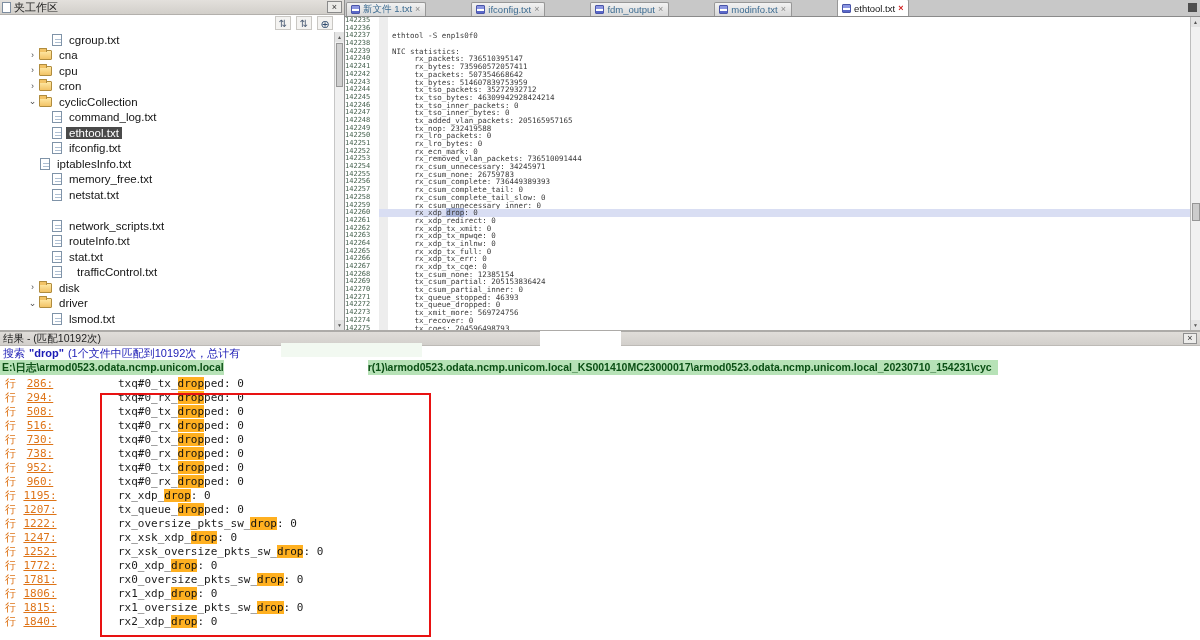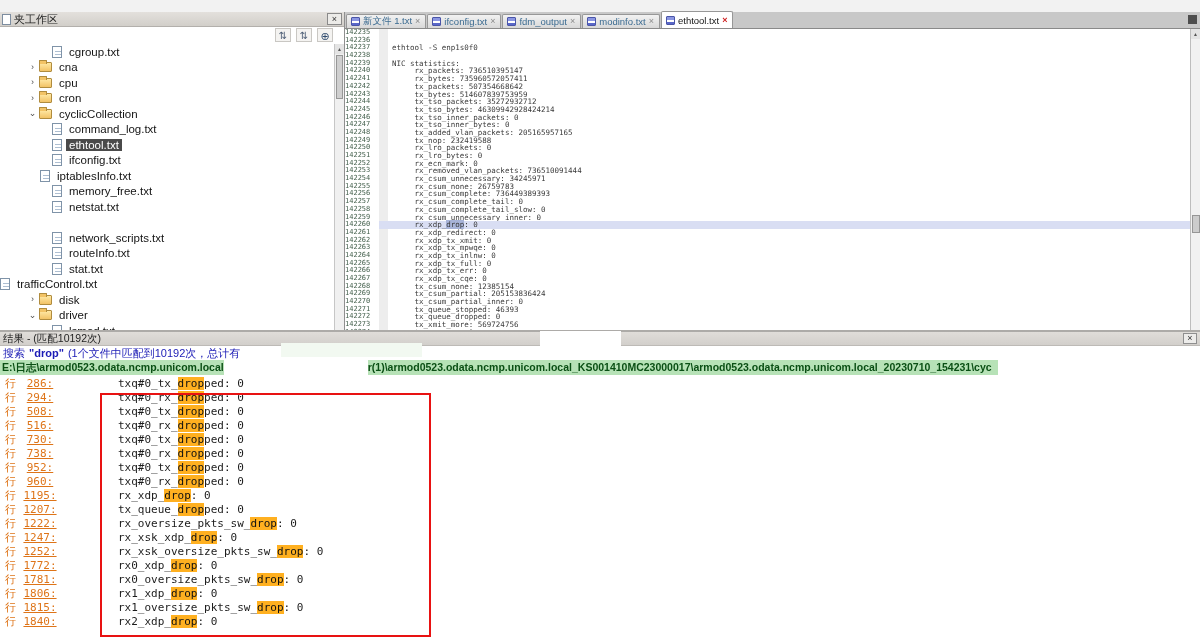--- a/index.html
+++ b/index.html
@@ -1,21 +1,21 @@
 <!DOCTYPE html>
 <html><head>
 <meta charset="utf-8">
 <style>
   *{margin:0;padding:0;box-sizing:border-box;}
   html,body{width:1200px;height:640px;overflow:hidden;background:#fff;
     font-family:"Liberation Sans","DejaVu Sans",sans-serif;}
   .window{position:relative;width:1200px;height:640px;background:#f2f2f2;overflow:hidden;}
 
   
-  .top{position:absolute;top:12px;left:0;width:1200px;height:330px;display:flex;}
+  .top{position:absolute;top:0;left:0;width:1200px;height:330px;display:flex;}
 
   
   .ws-panel{width:345px;height:330px;flex:none;position:relative;background:#ffffff;border-right:1px solid #8f8f8f;}
   .ws-titlebar{height:15px;background:linear-gradient(#e3e0dc,#d2cfca);border-bottom:1px solid #b3b0ac;
     display:flex;align-items:center;gap:3px;font-size:11px;color:#1f1f1f;padding:0 2px;}
   .ws-doc{width:9px;height:11px;background:#fff;border:1px solid #7d8da0;flex:none;}
   .ws-title{flex:1;white-space:nowrap;overflow:hidden;}
   .ws-close{width:15px;height:12px;border:1px solid #8a8a8a;background:#ecebe8;color:#333;
     font-size:9px;line-height:10px;text-align:center;flex:none;}
   .ws-toolbar{position:absolute;top:16px;right:11px;display:flex;gap:5px;z-index:6;}
@@ -37,21 +37,21 @@
   .tree-row.selected .tree-label{background:#4a4a4a;color:#ffffff;}
 
   .ws-scroll{position:absolute;top:32px;right:0;width:10px;bottom:0;background:#f0f0f0;border-left:1px solid #c6c6c6;}
   .ws-scroll .arr{height:10px;font-size:5px;line-height:10px;text-align:center;color:#555;background:#e4e4e4;}
   .ws-scroll .arr.down{position:absolute;bottom:0;left:0;right:0;}
   .ws-scroll .thumb{position:absolute;left:1px;top:11px;width:7px;height:44px;background:#cfcfcf;border:1px solid #979797;}
 
   
   .editor-wrap{flex:1;position:relative;height:330px;background:#ffffff;}
   .tab-bar{height:17px;background:#c8c8c8;border-bottom:1px solid #8a8a8a;display:flex;align-items:flex-end;
-    padding-left:1px;position:relative;}
+    padding-left:1px;position:relative;gap:44px;}
   .tab{height:14px;display:inline-flex;align-items:center;gap:3px;padding:0 5px 0 4px;margin-right:1px;
     background:linear-gradient(#f2f2f2,#d8d8d8);border:1px solid #979797;border-bottom:none;
     border-radius:2px 2px 0 0;font-size:9.5px;color:#3b6b91;white-space:nowrap;}
   .tab.active{height:17px;background:#ffffff;color:#151515;z-index:2;}
   .tab-ficon{width:9px;height:9px;flex:none;border-radius:1px;
     background:linear-gradient(#8b96e2 0 3px,#ffffff 3px 5px,#5a68c9 5px 100%);border:1px solid #4a55a8;}
   .tab-close{font-size:9px;line-height:9px;color:#8a8a8a;}
   .tab.active .tab-close{color:#cf1d1d;font-weight:bold;}
   .tab-menu{position:absolute;right:3px;top:3px;width:9px;height:9px;background:#4e4e4e;}
 
@@ -171,21 +171,21 @@
             <span class="tree-label">network_scripts.txt</span>
           </div>
           <div class="tree-row" style="padding-left: 52px;">
             <span class="icon-file"></span>
             <span class="tree-label">routeInfo.txt</span>
           </div>
           <div class="tree-row" style="padding-left: 52px;">
             <span class="icon-file"></span>
             <span class="tree-label">stat.txt</span>
           </div>
-          <div class="tree-row" style="">
+          <div class="tree-row" style="padding-left: 52px; gap: 8px;">
             <span class="icon-file"></span>
             <span class="tree-label">trafficControl.txt</span>
           </div>
           <div class="tree-row" style="padding-left: 26px;">
             <span class="tree-arrow">›</span>
             <span class="icon-folder"></span>
             <span class="tree-label">disk</span>
           </div>
           <div class="tree-row" style="padding-left: 26px;">
             <span class="tree-arrow">⌄</span>

